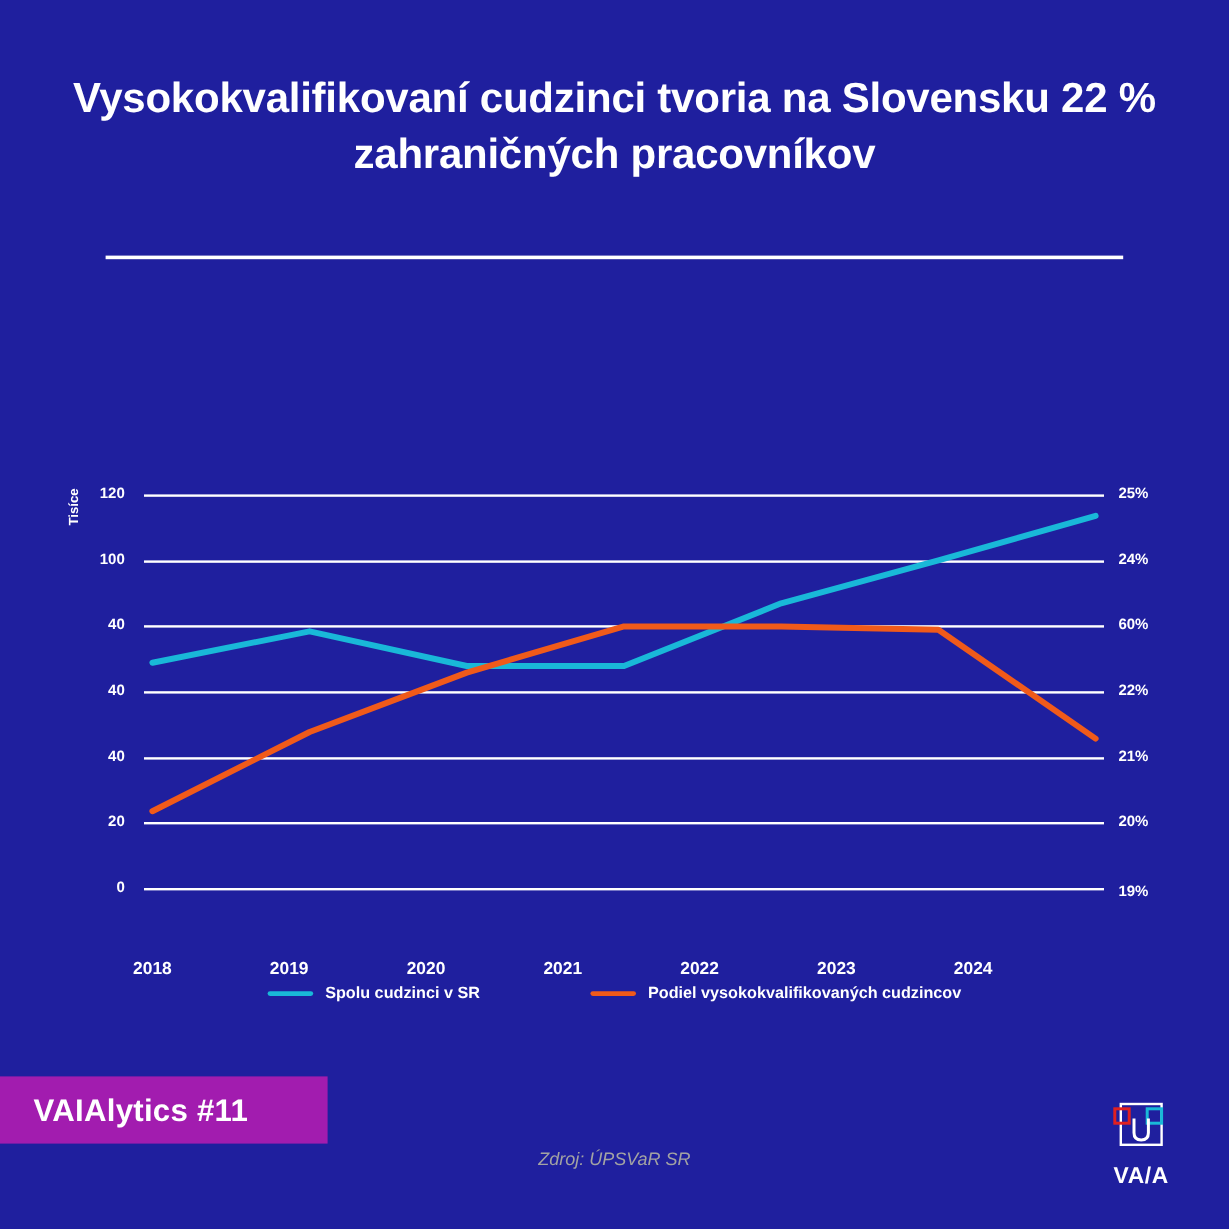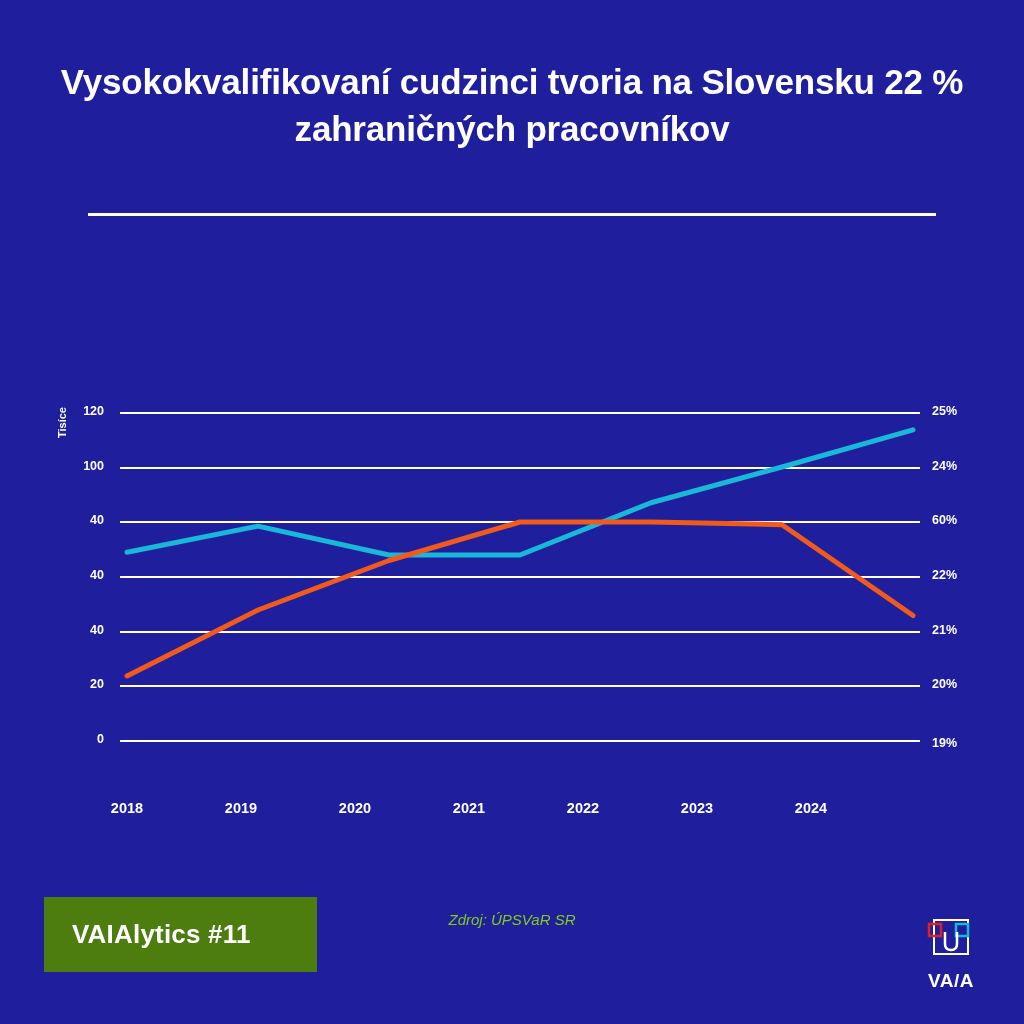--- a/index.html
+++ b/index.html
@@ -137,40 +137,39 @@
   .legend-text {
     color: #ffffff;
     font-size: 13.5px;
     font-weight: bold;
   }
   .badge {
     position: absolute;
     left: 0;
     top: 897px;
     width: 273px;
-    height: 75px;
-    background: #4d7c0f;
+    height: 56px;
+    background: #a21caf;
     display: flex;
     align-items: center;
-    margin-left: 44px;
   }
   .badge-text {
     color: #ffffff;
     font-size: 26px;
     font-weight: bold;
     margin-left: 28px;
     letter-spacing: 0.2px;
   }
   .source {
     position: absolute;
     left: 312px;
-    top: 911px;
+    top: 958px;
     width: 400px;
     text-align: center;
-    color: #84cc16;
+    color: #a3a3a3;
     font-size: 15px;
     font-style: italic;
   }
   .logo {
     position: absolute;
     right: 34px;
     top: 918px;
     width: 78px;
     height: 78px;
   }
@@ -232,20 +231,30 @@
 
       <div class="x-label" style="left:-38px;">2018</div>
       <div class="x-label" style="left:76px;">2019</div>
       <div class="x-label" style="left:190px;">2020</div>
       <div class="x-label" style="left:304px;">2021</div>
       <div class="x-label" style="left:418px;">2022</div>
       <div class="x-label" style="left:532px;">2023</div>
       <div class="x-label" style="left:646px;">2024</div>
     </div>
 
+    <div class="legend">
+      <div class="legend-item">
+        <span class="legend-swatch" style="background:#19b8d8;"></span>
+        <span class="legend-text">Spolu cudzinci v SR</span>
+      </div>
+      <div class="legend-item">
+        <span class="legend-swatch" style="background:#f05a1a;"></span>
+        <span class="legend-text">Podiel vysokokvalifikovaných cudzincov</span>
+      </div>
+    </div>
   </div>
 
   <div class="badge">
     <span class="badge-text">VAIAlytics #11</span>
   </div>
 
   <div class="source">Zdroj: ÚPSVaR SR</div>
 
   <div class="logo">
     <svg width="78" height="50" viewBox="0 0 78 50">

